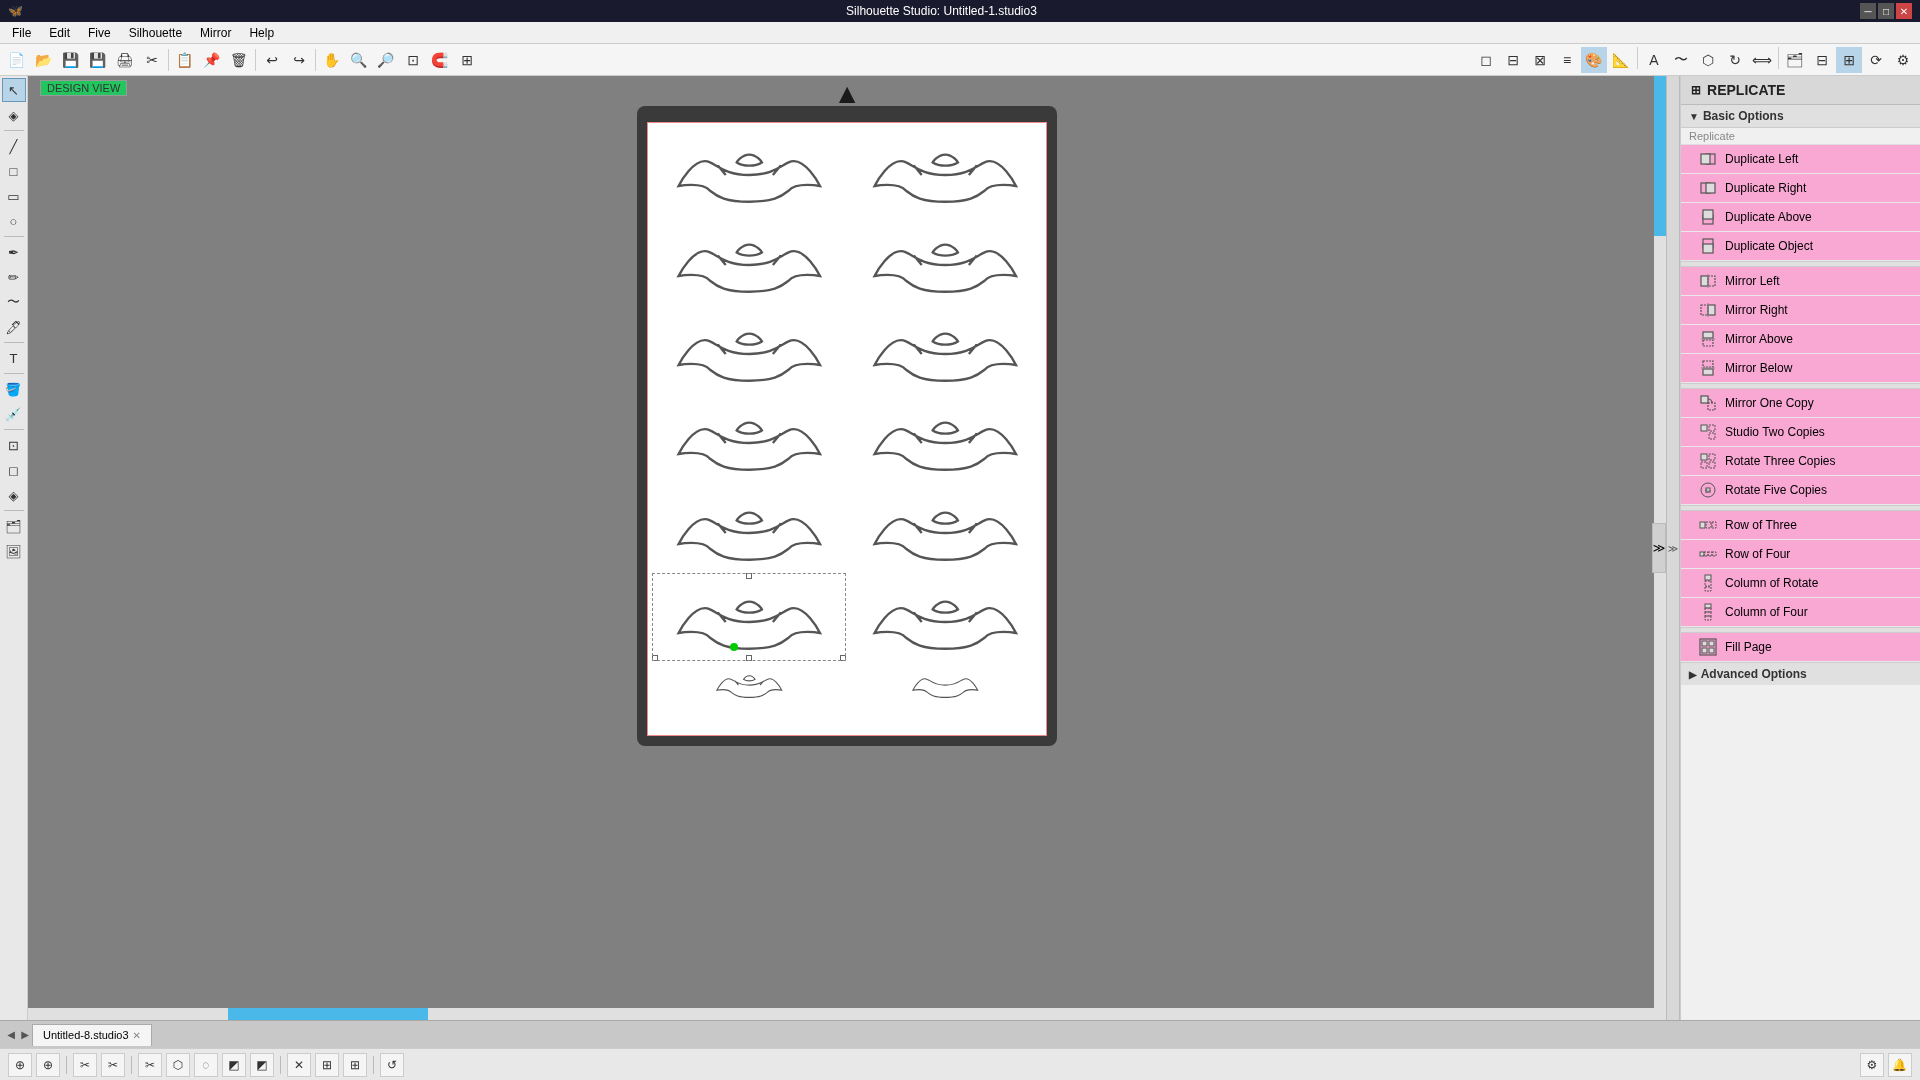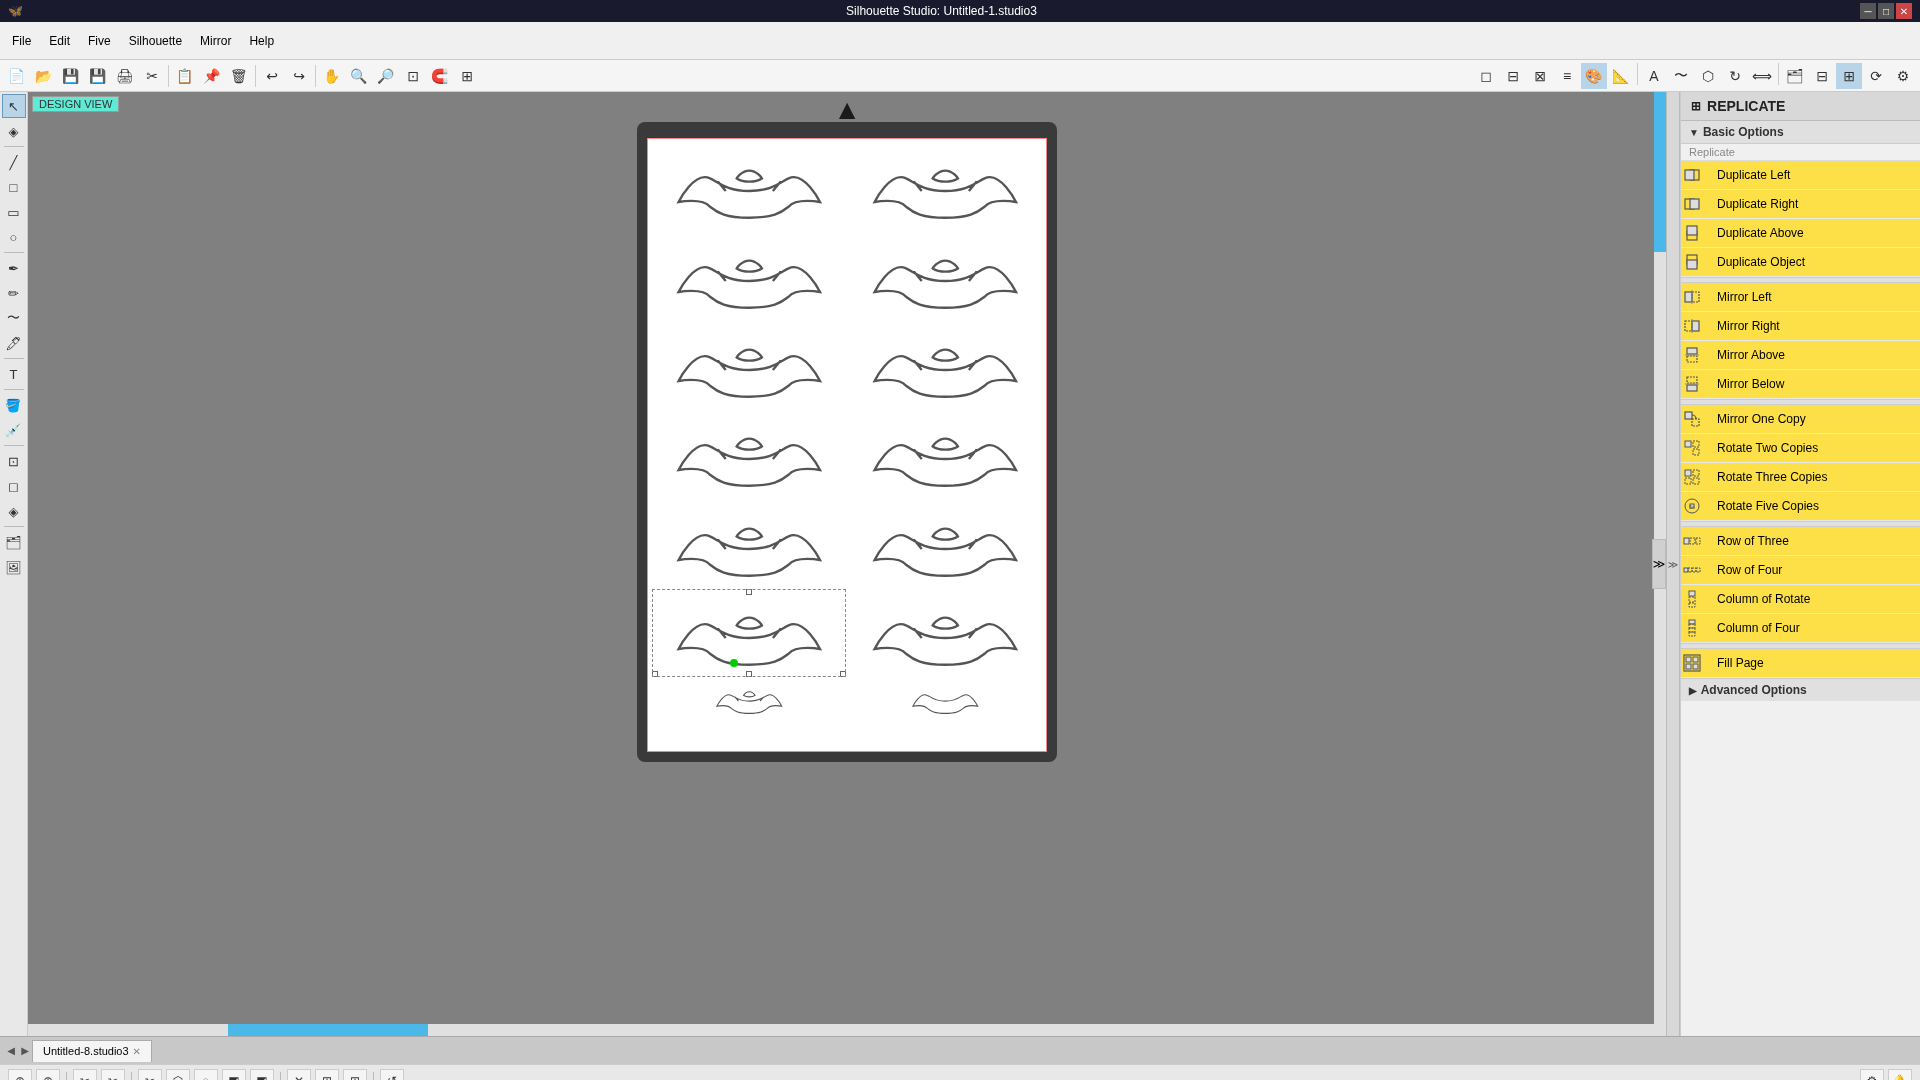--- a/index.html
+++ b/index.html
@@ -9,21 +9,21 @@
     #titlebar {
       width: 100%; height: 22px; background: #1a1a2e;
       display: flex; align-items: center; justify-content: space-between;
       color: white; font-size: 12px; padding: 0 8px;
     }
     #titlebar-controls { display: flex; gap: 2px; }
     .title-btn { width: 16px; height: 16px; background: #555; color: white; font-size: 10px; display: flex; align-items: center; justify-content: center; cursor: pointer; }
 
     
     #menubar {
-      width: 100%; height: 38px; background: #f0f0f0;
+      width: 100%; height: 22px; background: #f0f0f0;
       display: flex; align-items: center; gap: 2px;
       border-bottom: 1px solid #ccc; padding: 0 4px;
     }
     .menu-item { padding: 2px 8px; cursor: pointer; font-size: 12px; }
 
     
     #toolbar {
       width: 100%; height: 32px; background: #f5f5f5;
       display: flex; align-items: center; gap: 1px;
       border-bottom: 1px solid #ccc; padding: 0 4px;
@@ -55,22 +55,22 @@
     }
     .tool-btn.active { background: #b8d4e8; border-color: #6699bb; }
     .tool-sep { width: 20px; height: 1px; background: #bbb; margin: 2px 0; }
 
     
     #canvas-area {
       flex: 1; background: #808080; position: relative; overflow: hidden;
       display: flex; flex-direction: column; align-items: center;
     }
     #design-view-label {
-      position: absolute; top: 4px; left: 4px;
-      background: #5eead4; border: 1px solid #999; padding: 1px 6px; font-size: 11px; color: #333; z-index: 10;
+      position: absolute; top: 4px; left: 12px;
+      background: #22c55e; border: 1px solid #999; padding: 1px 6px; font-size: 11px; color: #333; z-index: 10;
     }
     #page-container {
       position: relative; margin-top: 30px;
       width: 420px; height: 640px;
       background: #3a3a3a; border-radius: 8px; padding: 16px 10px 10px 10px;
     }
     #up-arrow {
       position: absolute; top: -28px; left: 50%; transform: translateX(-50%);
       font-size: 28px; color: #1a1a1a;
     }
@@ -108,23 +108,23 @@
     .section-header {
       background: #e0e0e0; padding: 4px 8px;
       font-size: 12px; color: #333; font-weight: bold;
       display: flex; align-items: center; gap: 4px;
       cursor: pointer; border-bottom: 1px solid #ccc;
     }
     .section-label {
       font-size: 11px; color: #888; padding: 2px 8px; border-bottom: 1px solid #ddd;
     }
     .replicate-item {
-      display: flex; align-items: center; gap: 16px;
-      padding: 5px 2px; cursor: pointer; border-bottom: 1px solid #e8e8e8;
-      background: #fde047;
+      display: flex; align-items: center; gap: 8px;
+      padding: 5px 18px; cursor: pointer; border-bottom: 1px solid #e8e8e8;
+      background: #f9a8d4;
     }
     .replicate-item .icon { width: 18px; height: 18px; flex-shrink: 0; }
     .group-divider { height: 6px; background: #e0e0e0; border-top: 1px solid #ccc; border-bottom: 1px solid #ccc; }
     .advanced-header {
       background: #e0e0e0; padding: 4px 8px;
       font-size: 12px; color: #333; font-weight: bold;
       display: flex; align-items: center; gap: 4px;
       cursor: pointer; border-top: 1px solid #ccc;
     }
 
@@ -478,21 +478,21 @@
         <polygon points="13,7 14,9 12,9" fill="#555"></polygon>
       </svg>
       <span>Mirror One Copy</span>
     </div>
     <div class="replicate-item">
       <svg class="icon" viewBox="0 0 18 18">
         <rect x="2" y="2" width="6" height="6" fill="#ddd" stroke="#555" stroke-width="1"></rect>
         <rect x="10" y="2" width="6" height="6" fill="none" stroke="#555" stroke-width="1" stroke-dasharray="2,1" transform="rotate(90 13 5)"></rect>
         <rect x="10" y="10" width="6" height="6" fill="none" stroke="#555" stroke-width="1" stroke-dasharray="2,1" transform="rotate(180 13 13)"></rect>
       </svg>
-      <span>Rotate Two Copies</span>
+      <span>Studio Two Copies</span>
     </div>
     <div class="replicate-item">
       <svg class="icon" viewBox="0 0 18 18">
         <rect x="2" y="2" width="6" height="6" fill="#ddd" stroke="#555" stroke-width="1"></rect>
         <rect x="10" y="2" width="6" height="6" fill="none" stroke="#555" stroke-width="1" stroke-dasharray="2,1"></rect>
         <rect x="10" y="10" width="6" height="6" fill="none" stroke="#555" stroke-width="1" stroke-dasharray="2,1"></rect>
         <rect x="2" y="10" width="6" height="6" fill="none" stroke="#555" stroke-width="1" stroke-dasharray="2,1"></rect>
       </svg>
       <span>Rotate Three Copies</span>
     </div>

